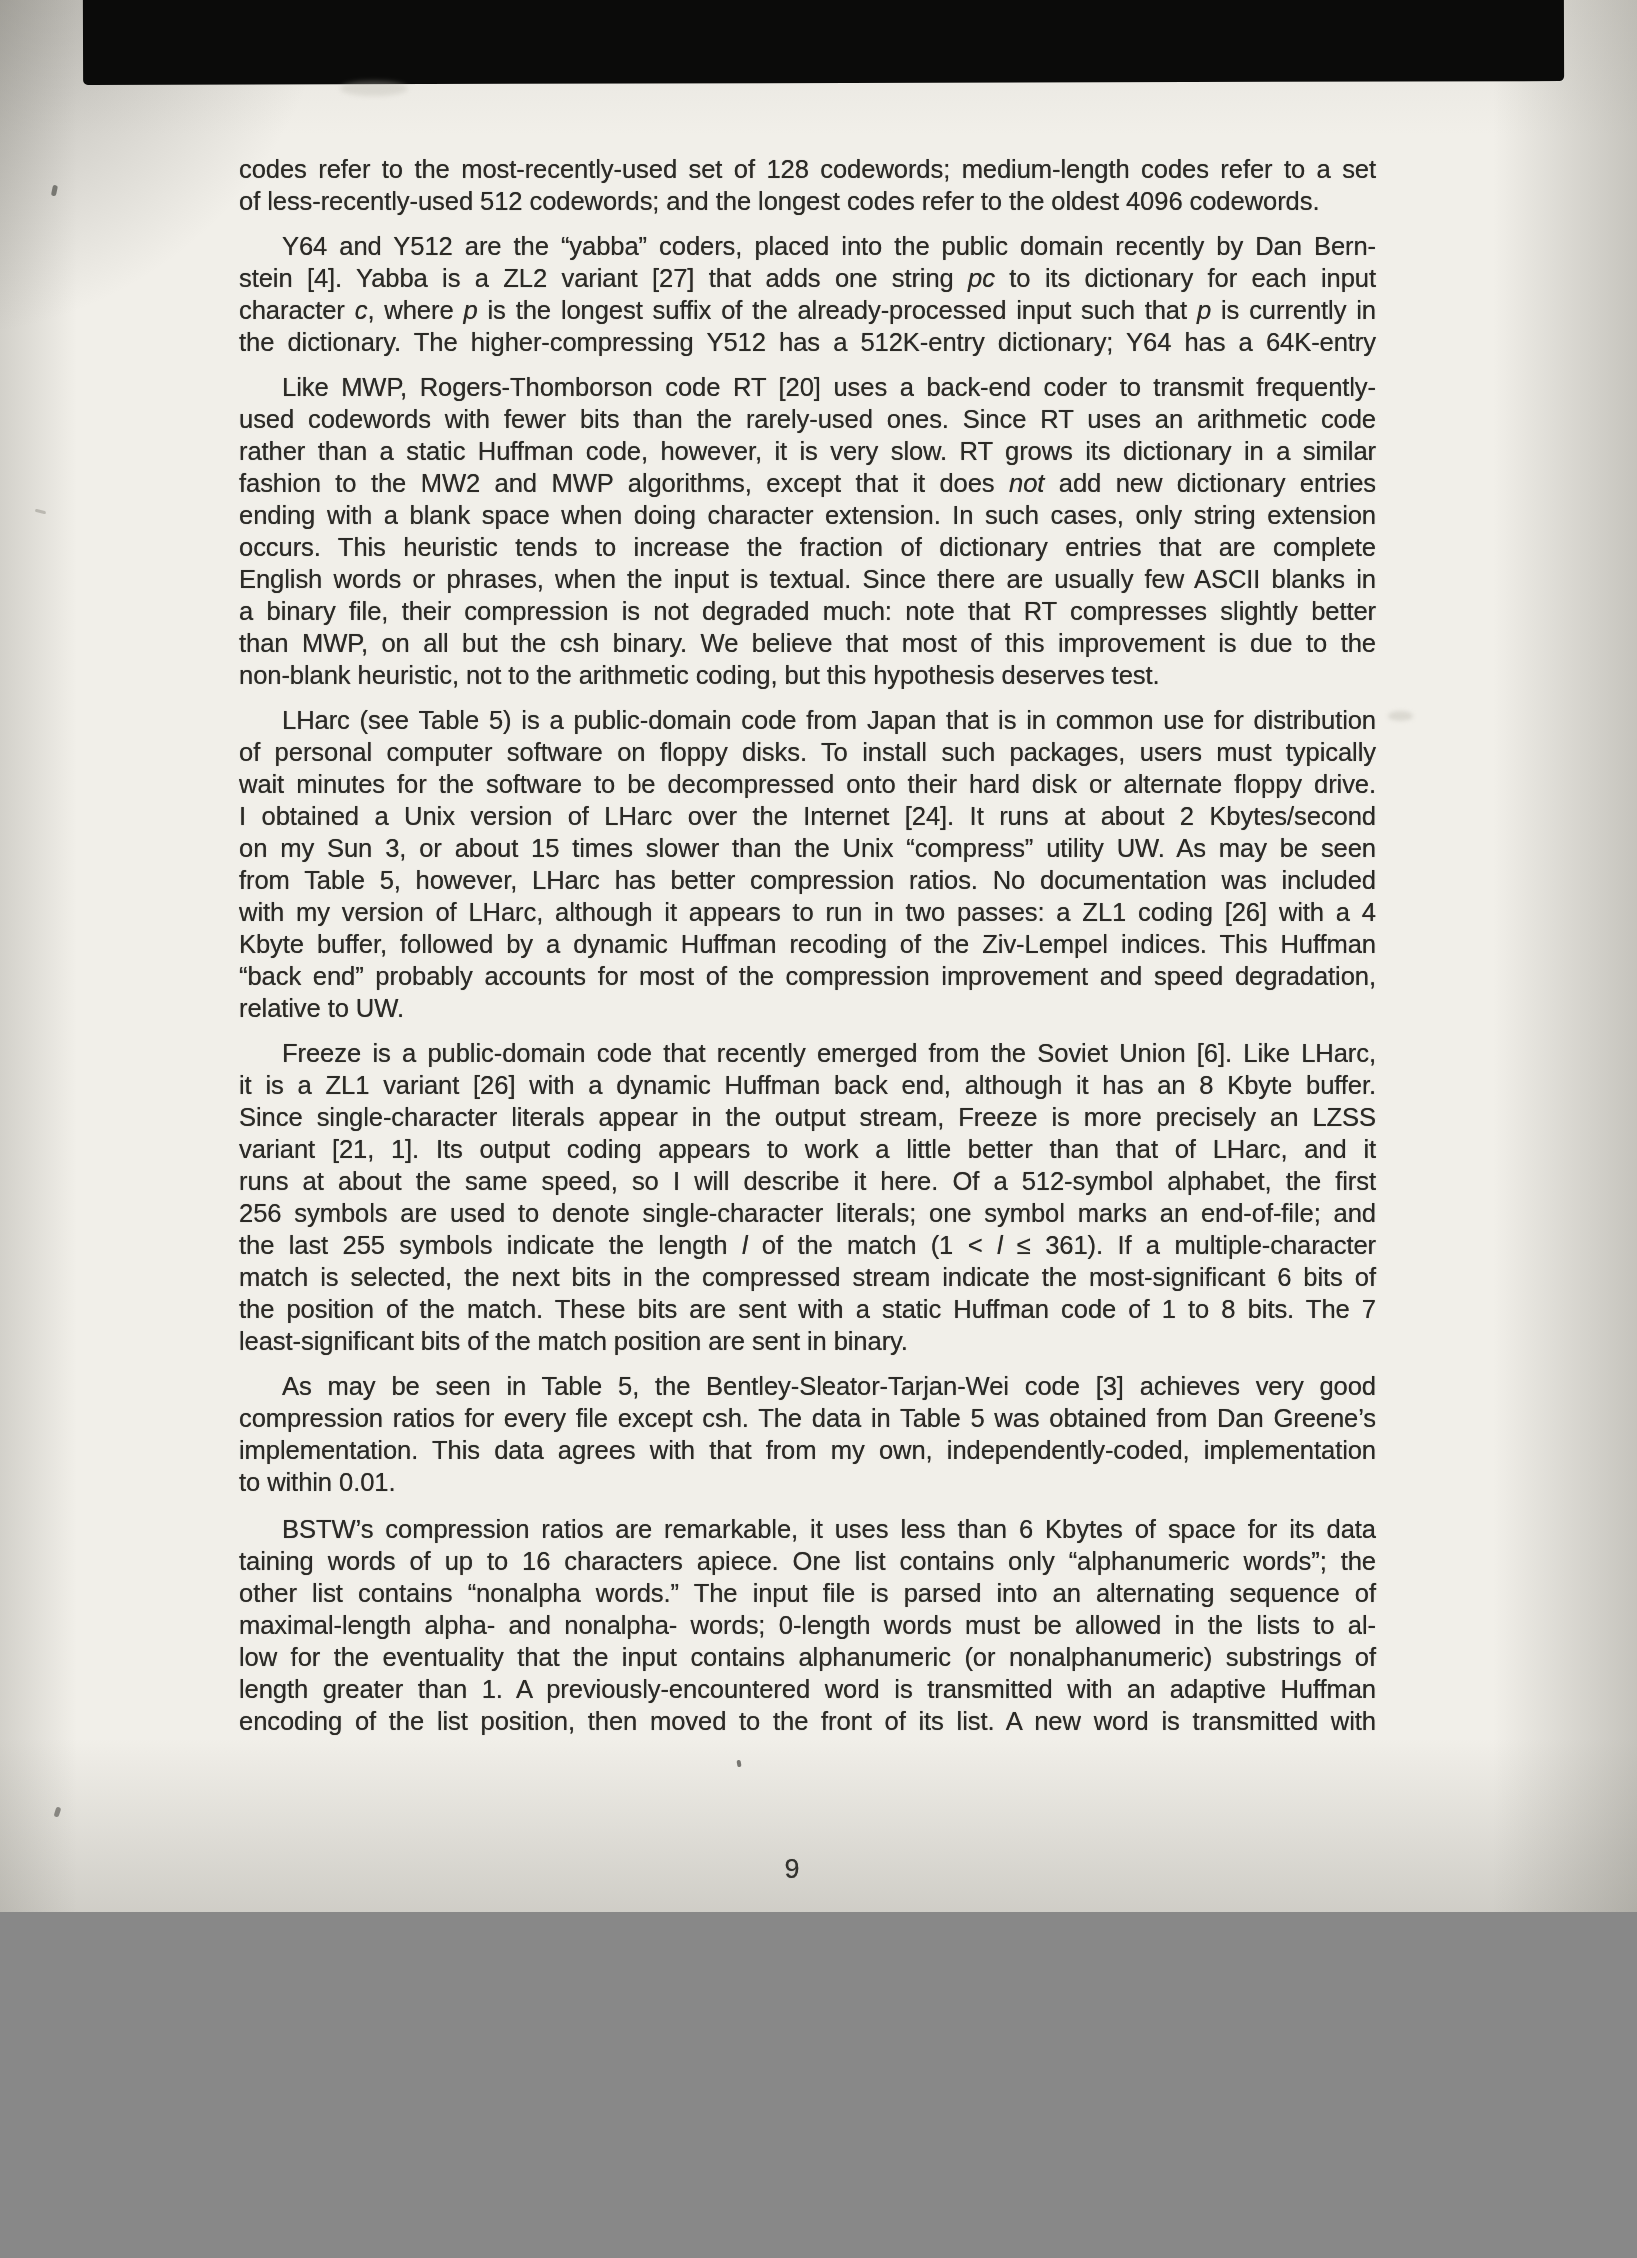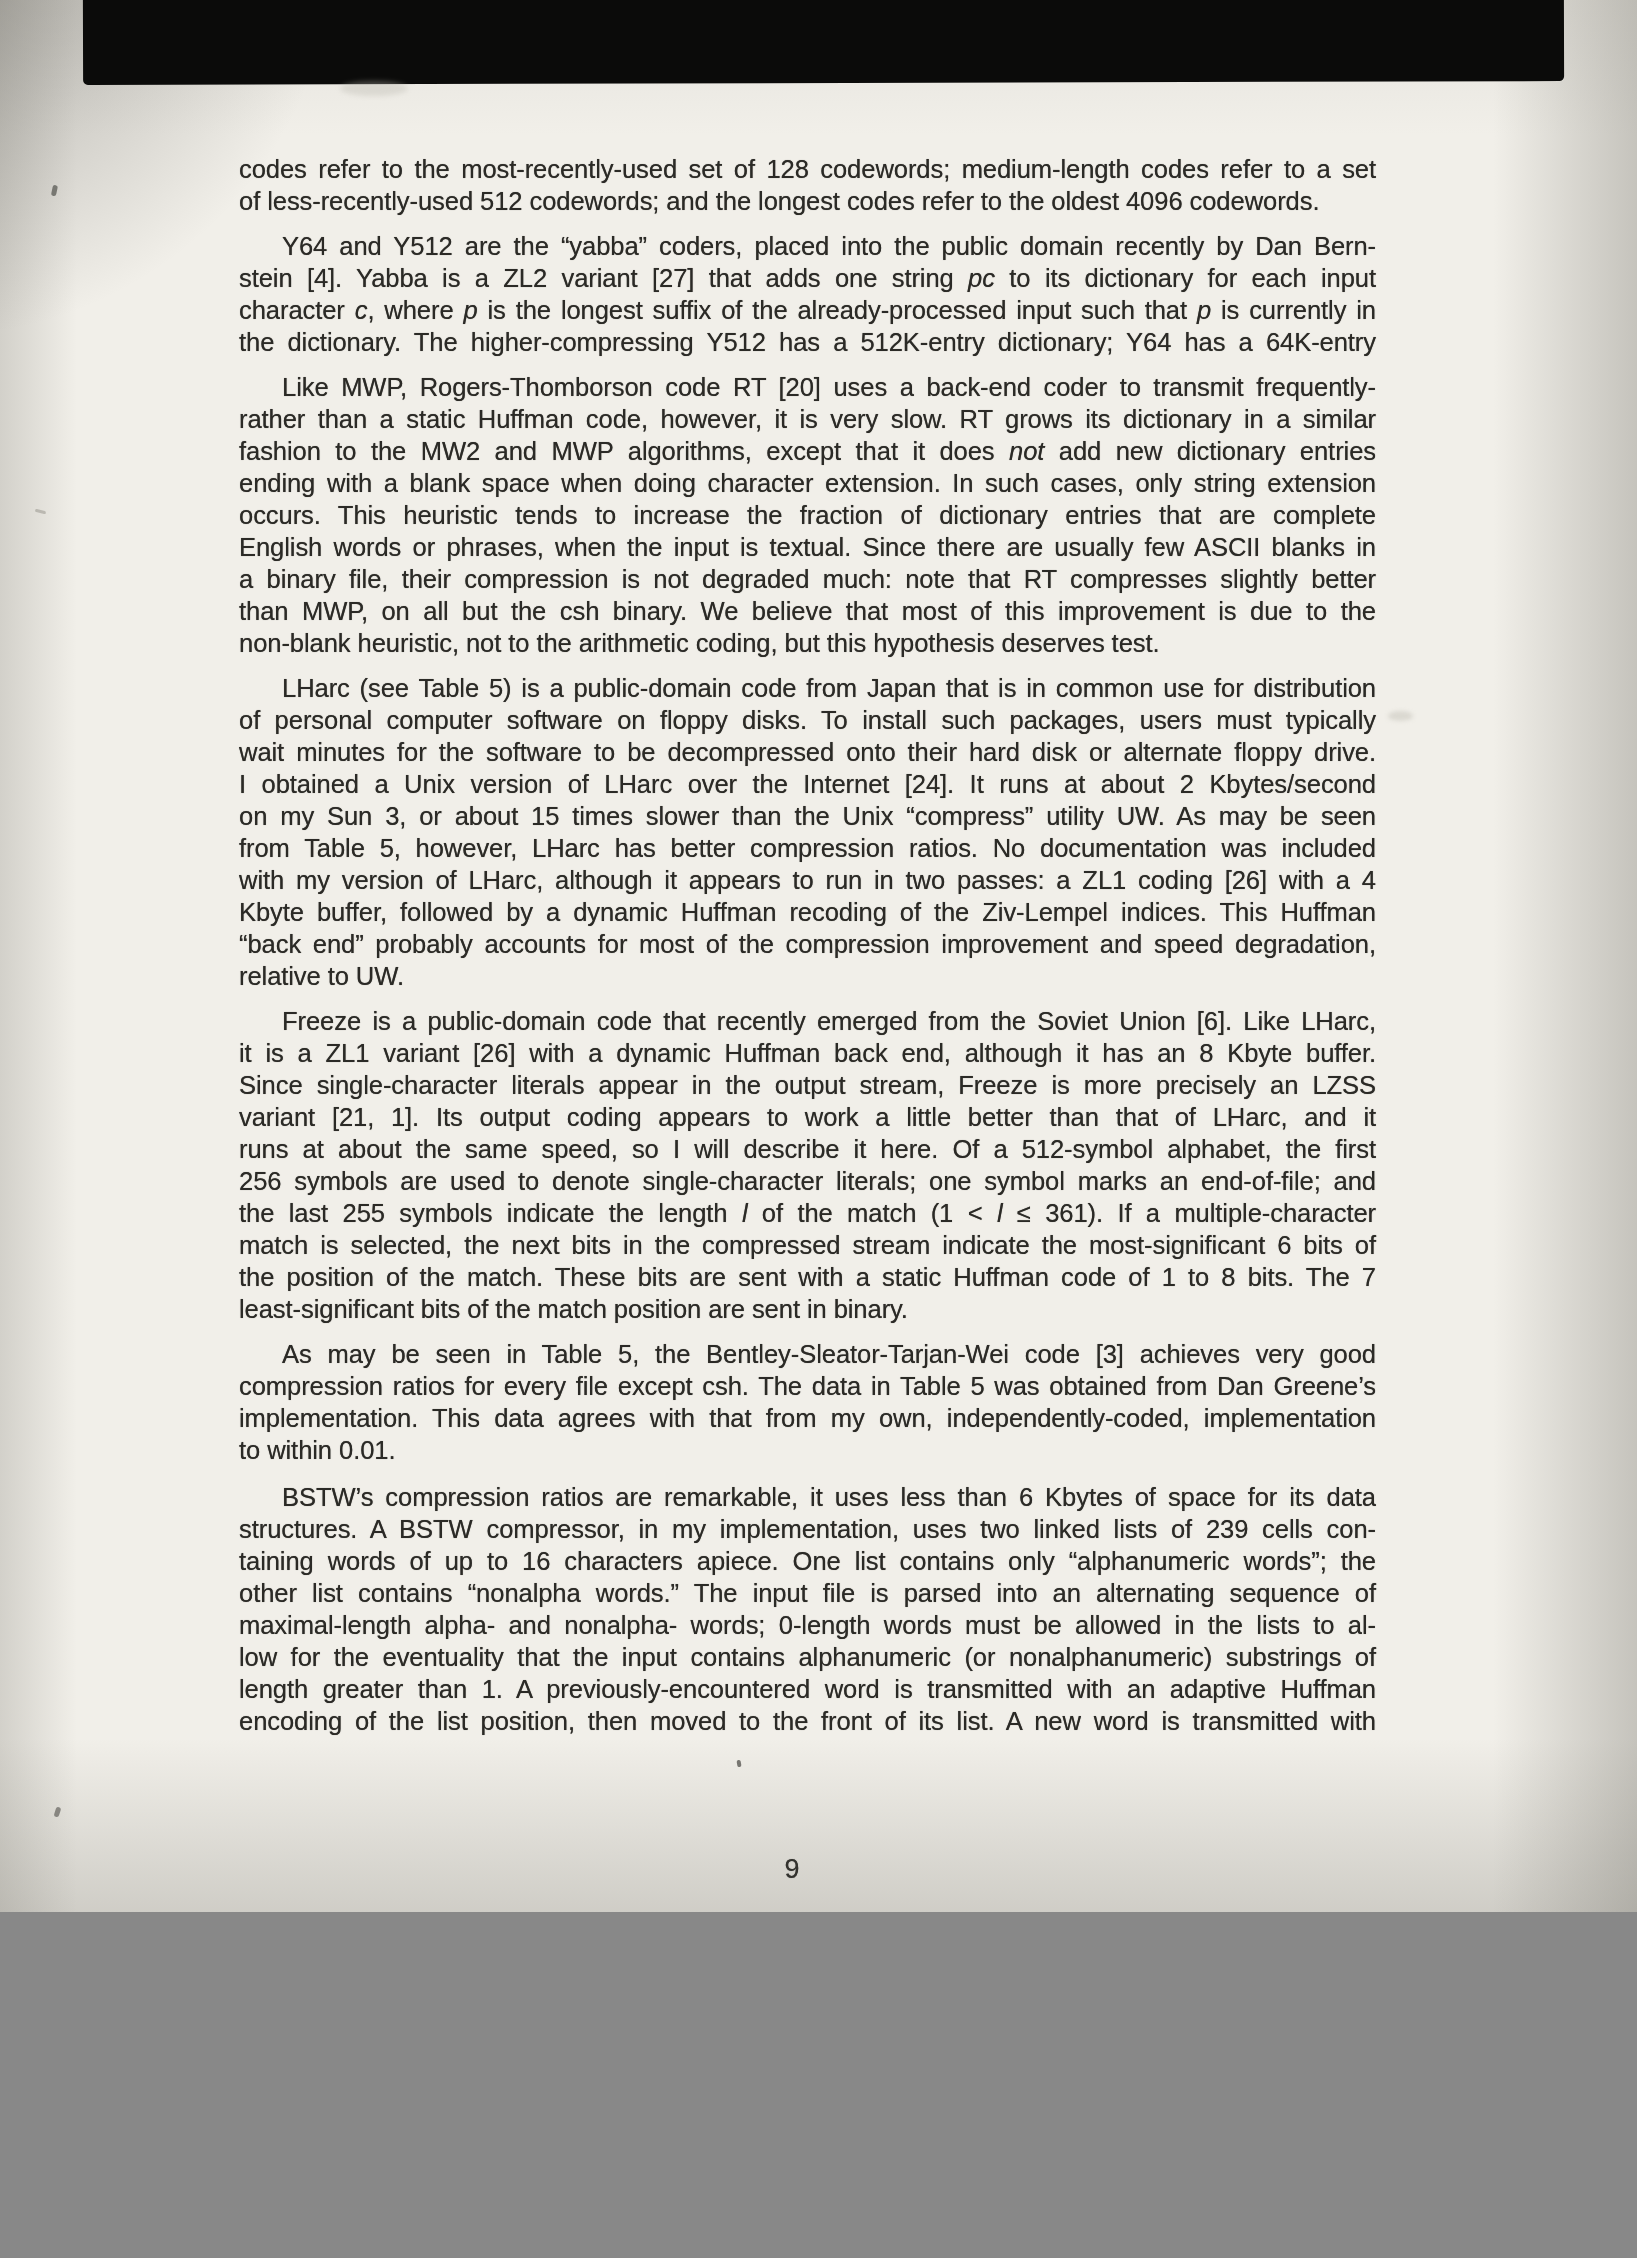--- a/index.html
+++ b/index.html
@@ -76,20 +76,21 @@
         <div class="line parlast"><span>of less-recently-used 512 codewords; and the longest codes refer to the oldest 4096 codewords.</span></div>
       </div>
       <div class="para">
         <div class="line first-indent"><span>Y64 and Y512 are the “yabba” coders, placed into the public domain recently by Dan Bern-</span></div>
         <div class="line"><span>stein [4].  Yabba is a ZL2 variant [27] that adds one string </span><span class="it">pc</span><span> to its dictionary for each input</span></div>
         <div class="line"><span>character </span><span class="it">c</span><span>, where </span><span class="it">p</span><span> is the longest suffix of the already-processed input such that </span><span class="it">p</span><span> is currently in</span></div>
         <div class="line"><span>the dictionary.  The higher-compressing Y512 has a 512K-entry dictionary; Y64 has a 64K-entry</span></div>
       </div>
       <div class="para">
         <div class="line first-indent"><span>Like MWP, Rogers-Thomborson code RT [20] uses a back-end coder to transmit frequently-</span></div>
+        <div class="line"><span>used codewords with fewer bits than the rarely-used ones.  Since RT uses an arithmetic code</span></div>
         <div class="line"><span>rather than a static Huffman code, however, it is very slow. RT grows its dictionary in a similar</span></div>
         <div class="line"><span>fashion to the MW2 and MWP algorithms, except that it does </span><span class="it">not</span><span> add new dictionary entries</span></div>
         <div class="line"><span>ending with a blank space when doing character extension. In such cases, only string extension</span></div>
         <div class="line"><span>occurs.  This heuristic tends to increase the fraction of dictionary entries that are complete</span></div>
         <div class="line"><span>English words or phrases, when the input is textual. Since there are usually few ASCII blanks in</span></div>
         <div class="line"><span>a binary file, their compression is not degraded much: note that RT compresses slightly better</span></div>
         <div class="line"><span>than MWP, on all but the csh binary.  We believe that most of this improvement is due to the</span></div>
         <div class="line parlast"><span>non-blank heuristic, not to the arithmetic coding, but this hypothesis deserves test.</span></div>
       </div>
       <div class="para">
@@ -117,21 +118,20 @@
         <div class="line parlast"><span>least-significant bits of the match position are sent in binary.</span></div>
       </div>
       <div class="para">
         <div class="line first-indent"><span>As may be seen in Table 5, the Bentley-Sleator-Tarjan-Wei code [3] achieves very good</span></div>
         <div class="line"><span>compression ratios for every file except csh. The data in Table 5 was obtained from Dan Greene’s</span></div>
         <div class="line"><span>implementation.  This data agrees with that from my own, independently-coded, implementation</span></div>
         <div class="line parlast"><span>to within 0.01.</span></div>
       </div>
       <div class="para">
         <div class="line first-indent"><span>BSTW’s compression ratios are remarkable, it uses less than 6 Kbytes of space for its data</span></div>
-        <div class="line"><span>structures.  A BSTW compressor, in my implementation, uses two linked lists of 239 cells con-</span></div>
         <div class="line"><span>taining words of up to 16 characters apiece.  One list contains only “alphanumeric words”; the</span></div>
         <div class="line"><span>other list contains “nonalpha words.”  The input file is parsed into an alternating sequence of</span></div>
         <div class="line"><span>maximal-length alpha- and nonalpha- words; 0-length words must be allowed in the lists to al-</span></div>
         <div class="line"><span>low for the eventuality that the input contains alphanumeric (or nonalphanumeric) substrings of</span></div>
         <div class="line"><span>length greater than 1. A previously-encountered word is transmitted with an adaptive Huffman</span></div>
         <div class="line"><span>encoding of the list position, then moved to the front of its list.  A new word is transmitted with</span></div>
       </div>
     </div>
 
   <div class="page-number">9</div>

